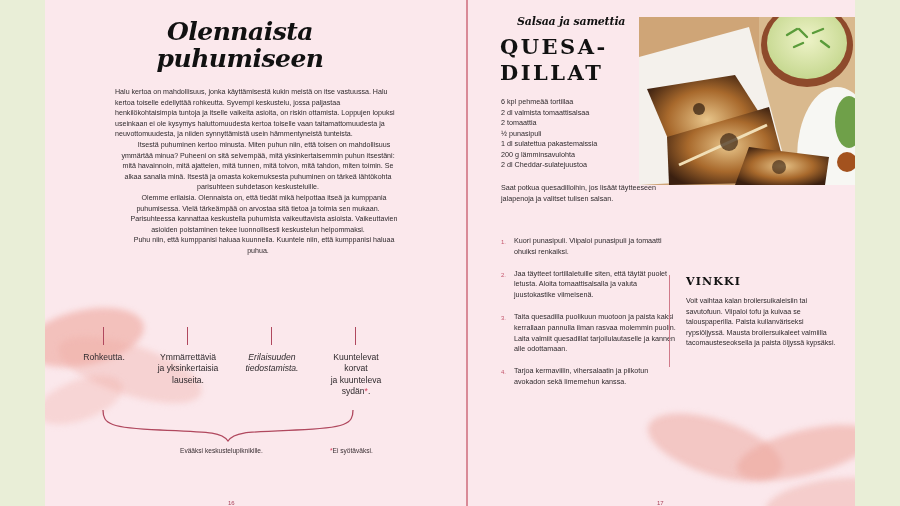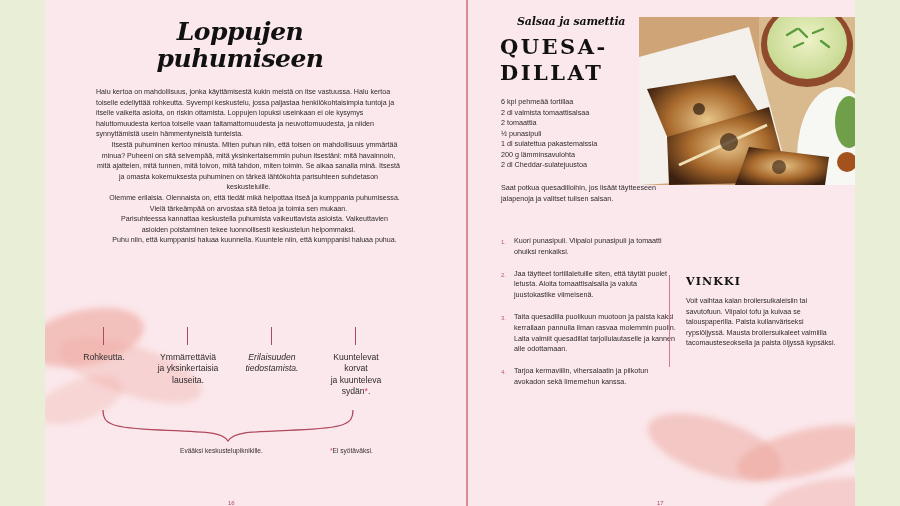--- a/index.html
+++ b/index.html
@@ -14,21 +14,21 @@
     .brush-left-1 { left: -20px; top: 310px; width: 120px; height: 55px; background: rgba(236,160,150,0.55); transform: rotate(-12deg); }
     .brush-left-2 { left: 10px; top: 345px; width: 150px; height: 50px; background: rgba(238,170,160,0.35); transform: rotate(18deg); }
     .brush-left-3 { left: -10px; top: 380px; width: 90px; height: 40px; background: rgba(238,170,160,0.30); transform: rotate(-20deg); }
     .brush-right-1 { left: 600px; top: 420px; width: 140px; height: 55px; background: rgba(236,165,155,0.50); transform: rotate(18deg); }
     .brush-right-2 { left: 690px; top: 430px; width: 140px; height: 45px; background: rgba(236,165,155,0.55); transform: rotate(-14deg); }
     .brush-right-3 { left: 720px; top: 480px; width: 120px; height: 40px; background: rgba(236,165,155,0.40); transform: rotate(-10deg); }
 
     
     .left-title { position: absolute; left: 85px; top: 18px; width: 220px; text-align: center; font-family: "DejaVu Serif", serif; font-style: italic; font-weight: bold; font-size: 25px; line-height: 27px; color: #111; letter-spacing: -0.5px; }
     .left-body { position: absolute; left: 51px; top: 87px; width: 305px; font-family: "Liberation Sans", sans-serif; font-size: 7.1px; line-height: 10.6px; color: #2f2a2d; }
-    .left-body p { text-indent: 0; }
+    .left-body p { text-indent: 0; margin-left: 19px; }
     .left-body p.indent { text-indent: 12px; text-align: center; }
 
     .diagram { position: absolute; left: 0; top: 0; width: 420px; height: 504px; }
     .tick { position: absolute; width: 1.4px; height: 18px; background: #b0485e; }
     .point-label { position: absolute; text-align: center; font-family: "Liberation Sans", sans-serif; font-size: 8.6px; line-height: 11.4px; color: #2f2a2d; }
     .asterisk { color: #d63d5a; }
     .brace { position: absolute; left: 55px; top: 410px; width: 260px; height: 32px; }
     .brace-caption { position: absolute; left: 135px; top: 447px; font-family: "Liberation Sans", sans-serif; font-size: 6.6px; color: #3a3034; }
     .footnote { position: absolute; left: 285px; top: 447px; font-family: "Liberation Sans", sans-serif; font-size: 6.6px; color: #3a3034; }
 
@@ -58,21 +58,21 @@
   <div class="brush brush-left-1"></div>
   <div class="brush brush-left-2"></div>
   <div class="brush brush-left-3"></div>
   <div class="brush brush-right-1"></div>
   <div class="brush brush-right-2"></div>
   <div class="brush brush-right-3"></div>
 
   <div class="spine"></div>
 
   <div class="left-title">
-    <div>Loppujen</div>
+    <div>Olennaista</div>
     <div>puhumiseen</div>
   </div>
 
   <div class="left-body">
     <p>Halu kertoa on mahdollisuus, jonka käyttämisestä kukin meistä on itse vastuussa. Halu kertoa toiselle edellyttää rohkeutta. Syvempi keskustelu, jossa paljastaa henkilökohtaisimpia tuntoja ja itselle vaikeita asioita, on riskin ottamista. Loppujen lopuksi useinkaan ei ole kysymys haluttomuudesta kertoa toiselle vaan taitamattomuudesta ja neuvottomuudesta, ja niiden synnyttämistä usein hämmentyneistä tunteista.</p>
     <p class="indent">Itsestä puhuminen kertoo minusta. Miten puhun niin, että toisen on mahdollisuus ymmärtää minua? Puheeni on sitä selvempää, mitä yksinkertaisemmin puhun itsestäni: mitä havainnoin, mitä ajattelen, mitä tunnen, mitä toivon, mitä tahdon, miten toimin. Se alkaa sanalla minä. Itsestä ja omasta kokemuksesta puhuminen on tärkeä lähtökohta parisuhteen suhdetason keskusteluille.</p>
     <p class="indent">Olemme erilaisia. Olennaista on, että tiedät mikä helpottaa itseä ja kumppania puhumisessa. Vielä tärkeämpää on arvostaa sitä tietoa ja toimia sen mukaan.</p>
     <p class="indent">Parisuhteessa kannattaa keskustella puhumista vaikeuttavista asioista. Vaikeuttavien asioiden poistaminen tekee luonnollisesti keskustelun helpommaksi.</p>
     <p class="indent">Puhu niin, että kumppanisi haluaa kuunnella. Kuuntele niin, että kumppanisi haluaa puhua.</p>
   </div>

